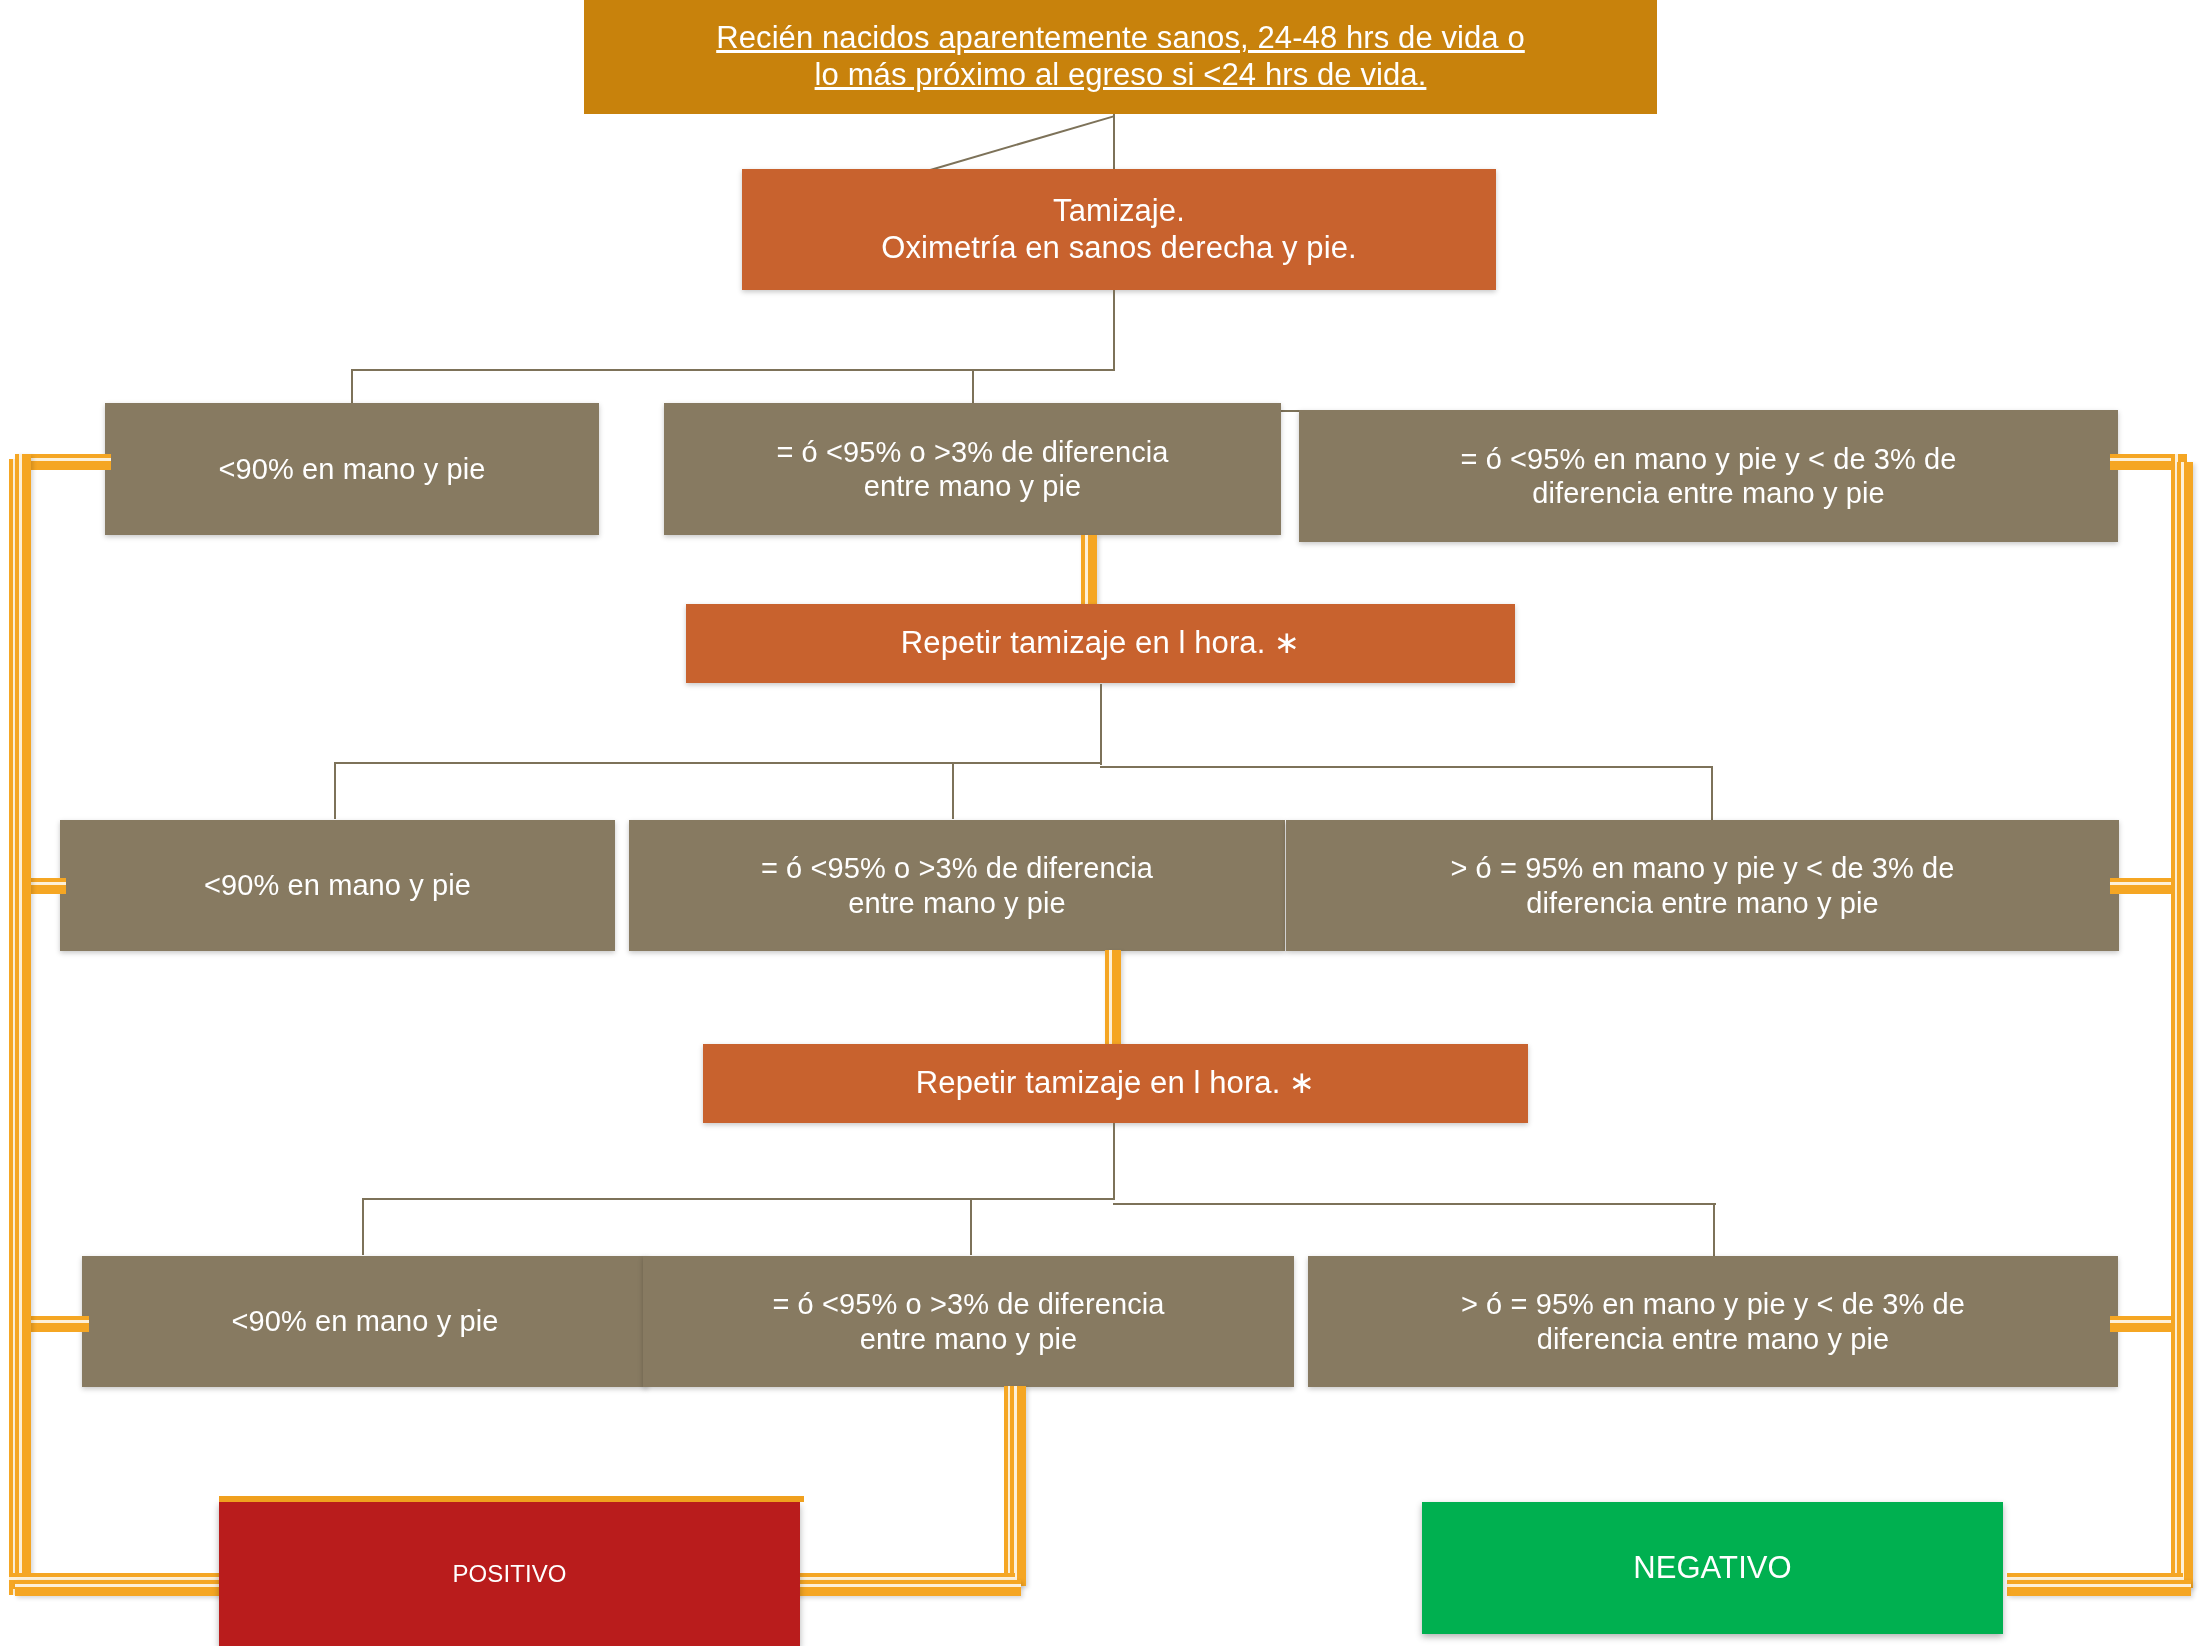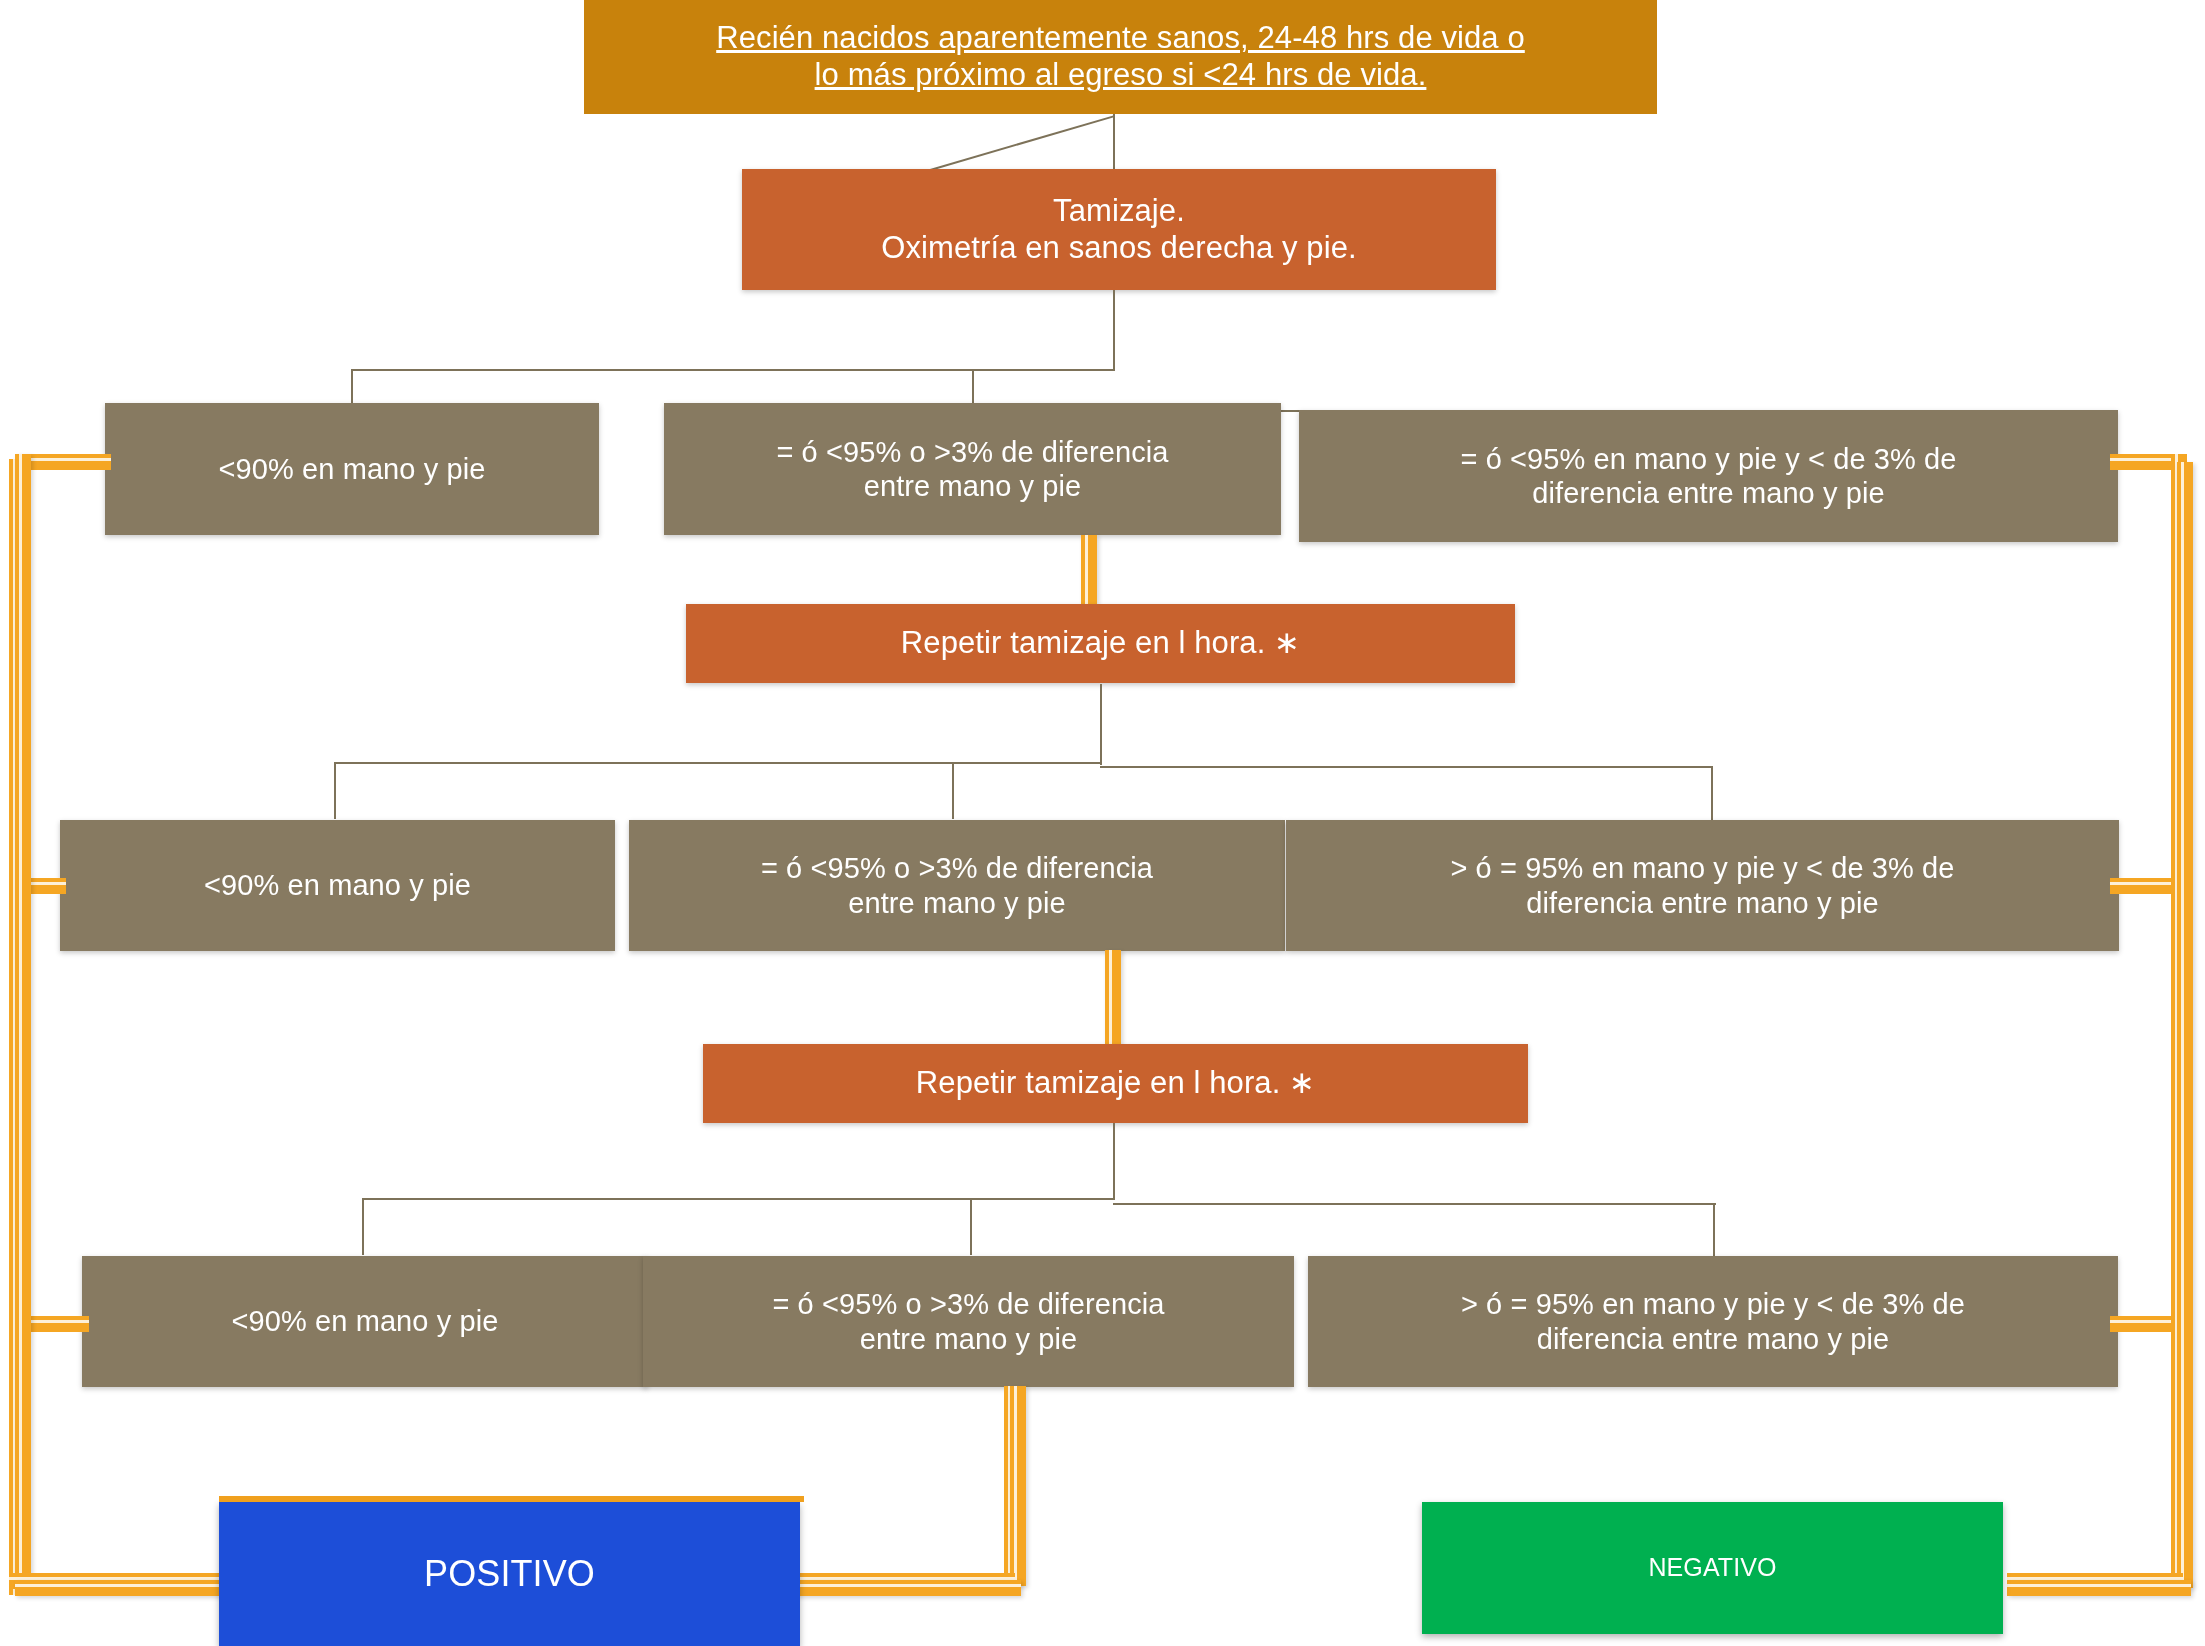--- a/index.html
+++ b/index.html
@@ -39,27 +39,27 @@
     background:#c8622e;
     font-size:31px;
     box-shadow:0 2.2px 5.1px rgba(0,0,0,.22);
   }
   .node-grey{
     background:#877a61;
     font-size:29px;
     box-shadow:0 2.2px 5.1px rgba(0,0,0,.22);
   }
   .node-slate{
-    background:#1d4ed8;
-    font-size:36px;
+    background:#b91c1c;
+    font-size:24px;
     box-shadow:0 2.9px 6.6px rgba(0,0,0,.30);
   }
   .node-green{
     background:#00b050;
-    font-size:25px;
+    font-size:31px;
     box-shadow:0 2.9px 6.6px rgba(0,0,0,.30);
   }
   
   .node-slate::before{
     content:"";
     position:absolute;
     left:0;right:-4.4px;top:-5.9px;
     height:5.9px;
     background:#f0a01e;
   }

